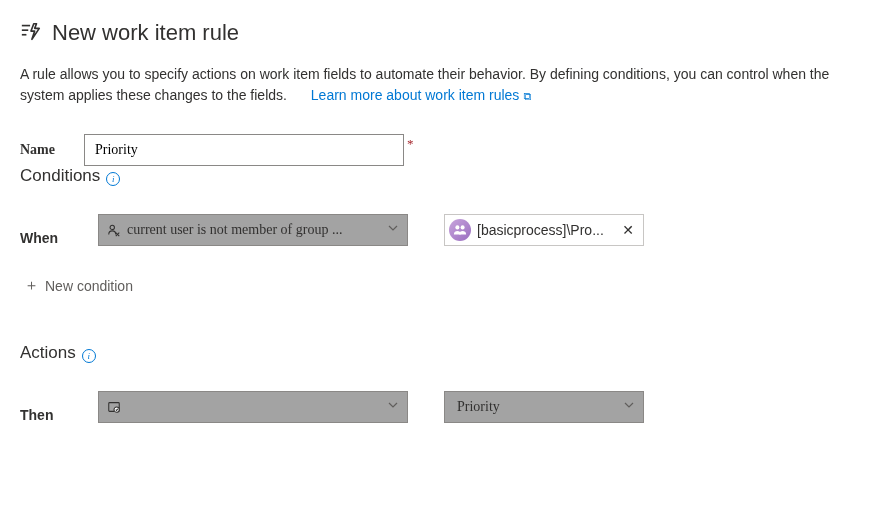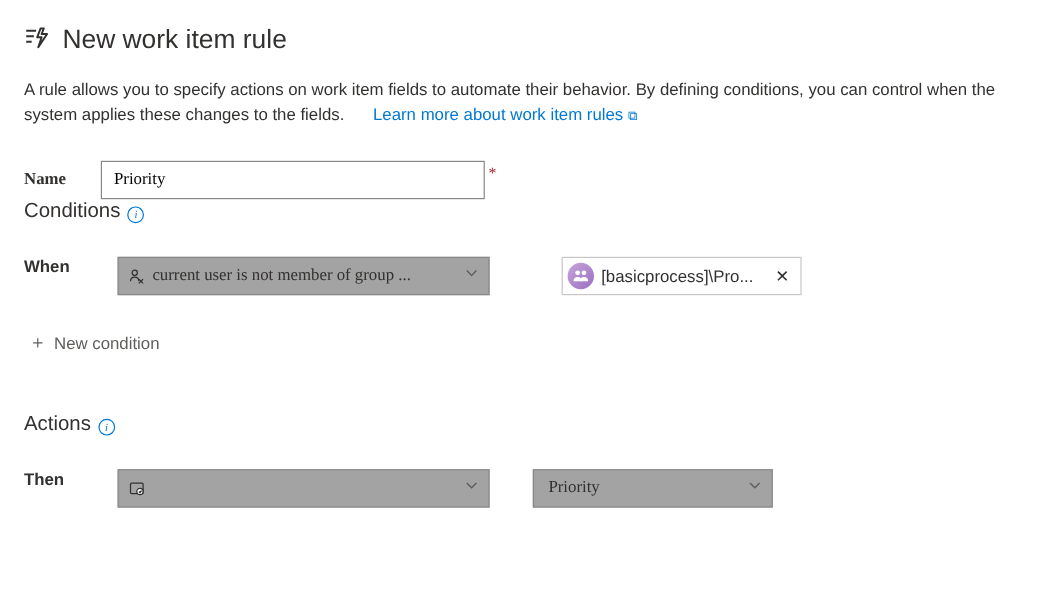--- a/index.html
+++ b/index.html
@@ -74,21 +74,21 @@
       border-radius: 50%;
       align-items: center;
       justify-content: center;
       font-size: 9px;
       color: #0078d4;
       font-style: italic;
       font-family: Georgia, serif;
     }
     .condition-row, .action-row {
       display: flex;
-      align-items: flex-start;
+      align-items: flex-end;
       gap: 36px;
       margin-bottom: 30px;
     }
     .row-label {
       width: 42px;
       font-size: 14px;
       font-weight: 600;
     }
     .dropdown {
       position: relative;
@@ -118,21 +118,20 @@
       pointer-events: none;
     }
     .chevron svg { width: 12px; height: 12px; }
     .group-chip {
       display: flex;
       align-items: center;
       height: 32px;
       border: 1px solid #c8c6c4;
       padding: 0 4px 0 4px;
       width: 200px;
-      margin-left: 24px;
     }
     .group-avatar {
       width: 22px; height: 22px;
       border-radius: 50%;
       background: linear-gradient(135deg, #c8a4dc 0%, #9a6fc0 100%);
       display: flex;
       align-items: center;
       justify-content: center;
       margin-right: 6px;
       flex-shrink: 0;

